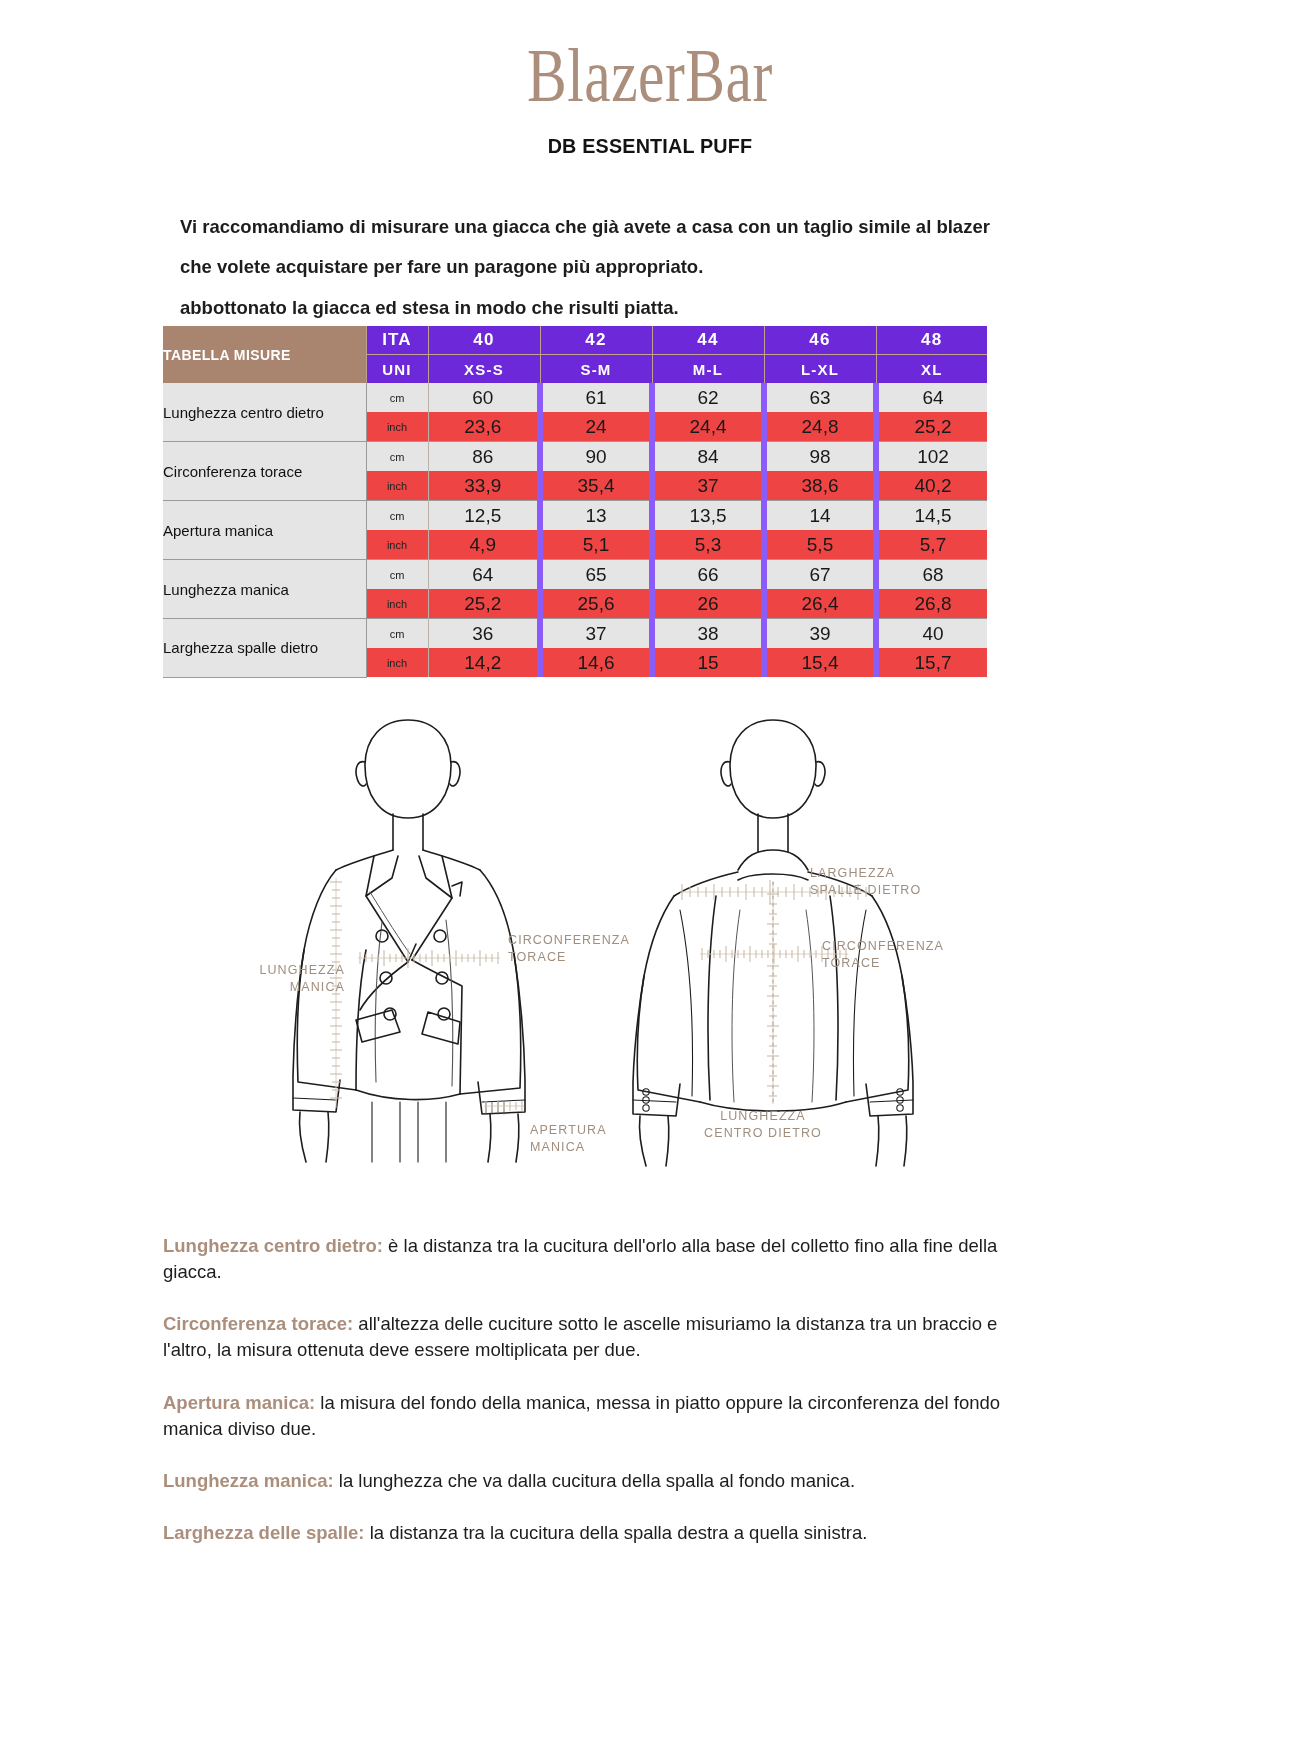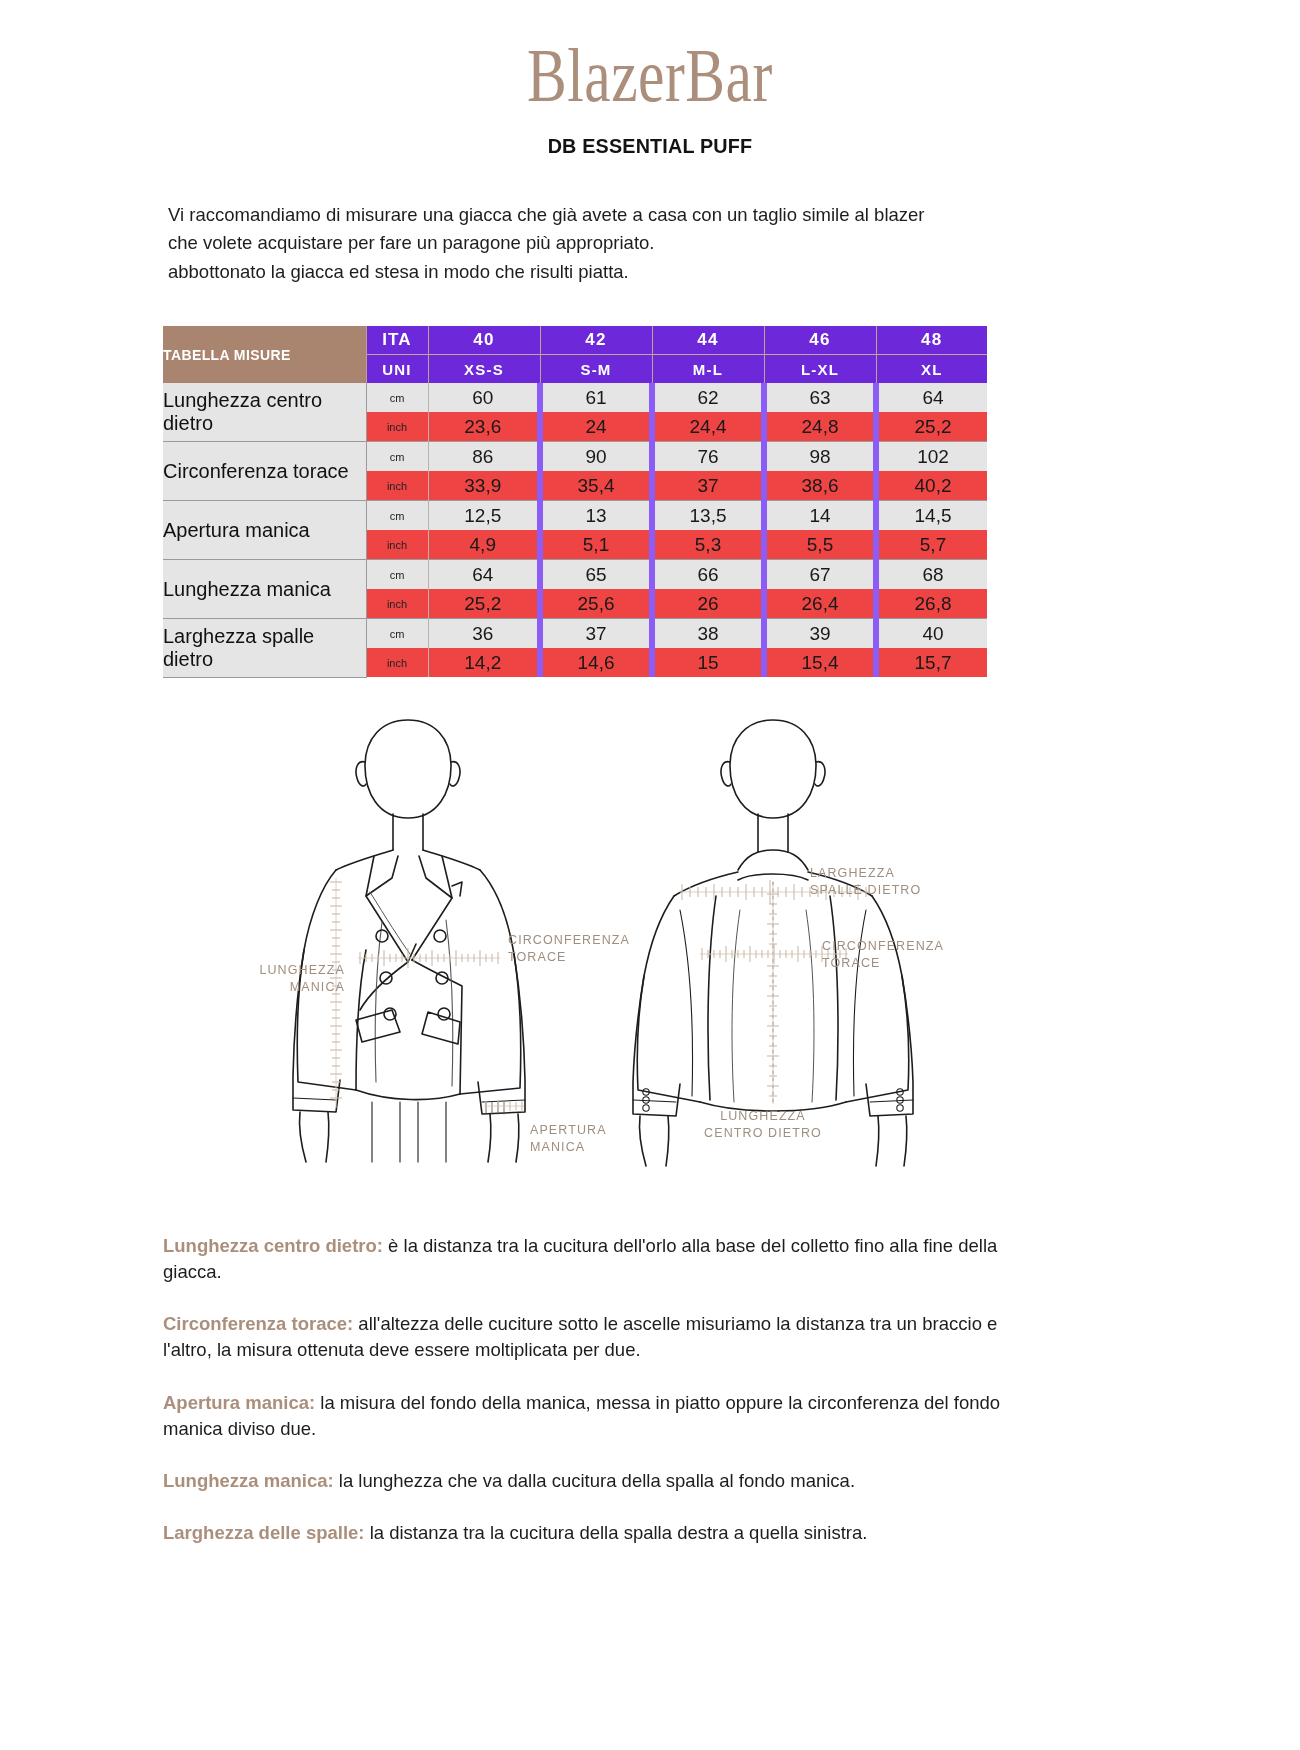--- a/index.html
+++ b/index.html
@@ -51,21 +51,21 @@
   
   .intro {
     position: absolute;
     left: 166px;
     top: 200px;
     width: 840px;
     font-size: 18.5px;
     line-height: 1.43;
     color: #1d1d1d;
   }
-  .intro p { margin: 2px; }
+  .intro p { margin: 14px; font-weight: bold; }
 
   
   .size-table-wrap {
     position: absolute;
     left: 163px;
     top: 326px;
     width: 824px;
   }
   table.size-table {
     border-collapse: collapse;
@@ -96,21 +96,21 @@
     height: 28px;
     border-left: 1px solid #c0a08e;
   }
   .hdr-cell.ita-row { font-size: 17px; }
   .hdr-cell.uni-row {
     border-top: 1px solid #c3a491;
     font-size: 15px;
   }
 
   .rowlabel {
-    font-size: 20px;
+    font-size: 15px;
     color: #111;
     text-align: left;
     padding-left: 12px;
     border-bottom: 1px solid #9a9a9a;
     border-right: 1px solid #9a9a9a;
     background: #ffffff;
     vertical-align: middle;
     transform: none;
   }
   .unit-cell {
@@ -231,21 +231,21 @@
             <td class="val-cell">24</td>
             <td class="val-cell">24,4</td>
             <td class="val-cell">24,8</td>
             <td class="val-cell last">25,2</td>
           </tr>
           <tr class="cm-row">
             <td class="rowlabel" rowspan="2">Circonferenza torace</td>
             <td class="unit-cell">cm</td>
             <td class="val-cell">86</td>
             <td class="val-cell">90</td>
-            <td class="val-cell">76</td>
+            <td class="val-cell">84</td>
             <td class="val-cell">98</td>
             <td class="val-cell last">102</td>
           </tr>
           <tr class="inch-row">
             <td class="unit-cell">inch</td>
             <td class="val-cell">33,9</td>
             <td class="val-cell">35,4</td>
             <td class="val-cell">37</td>
             <td class="val-cell">38,6</td>
             <td class="val-cell last">40,2</td>

